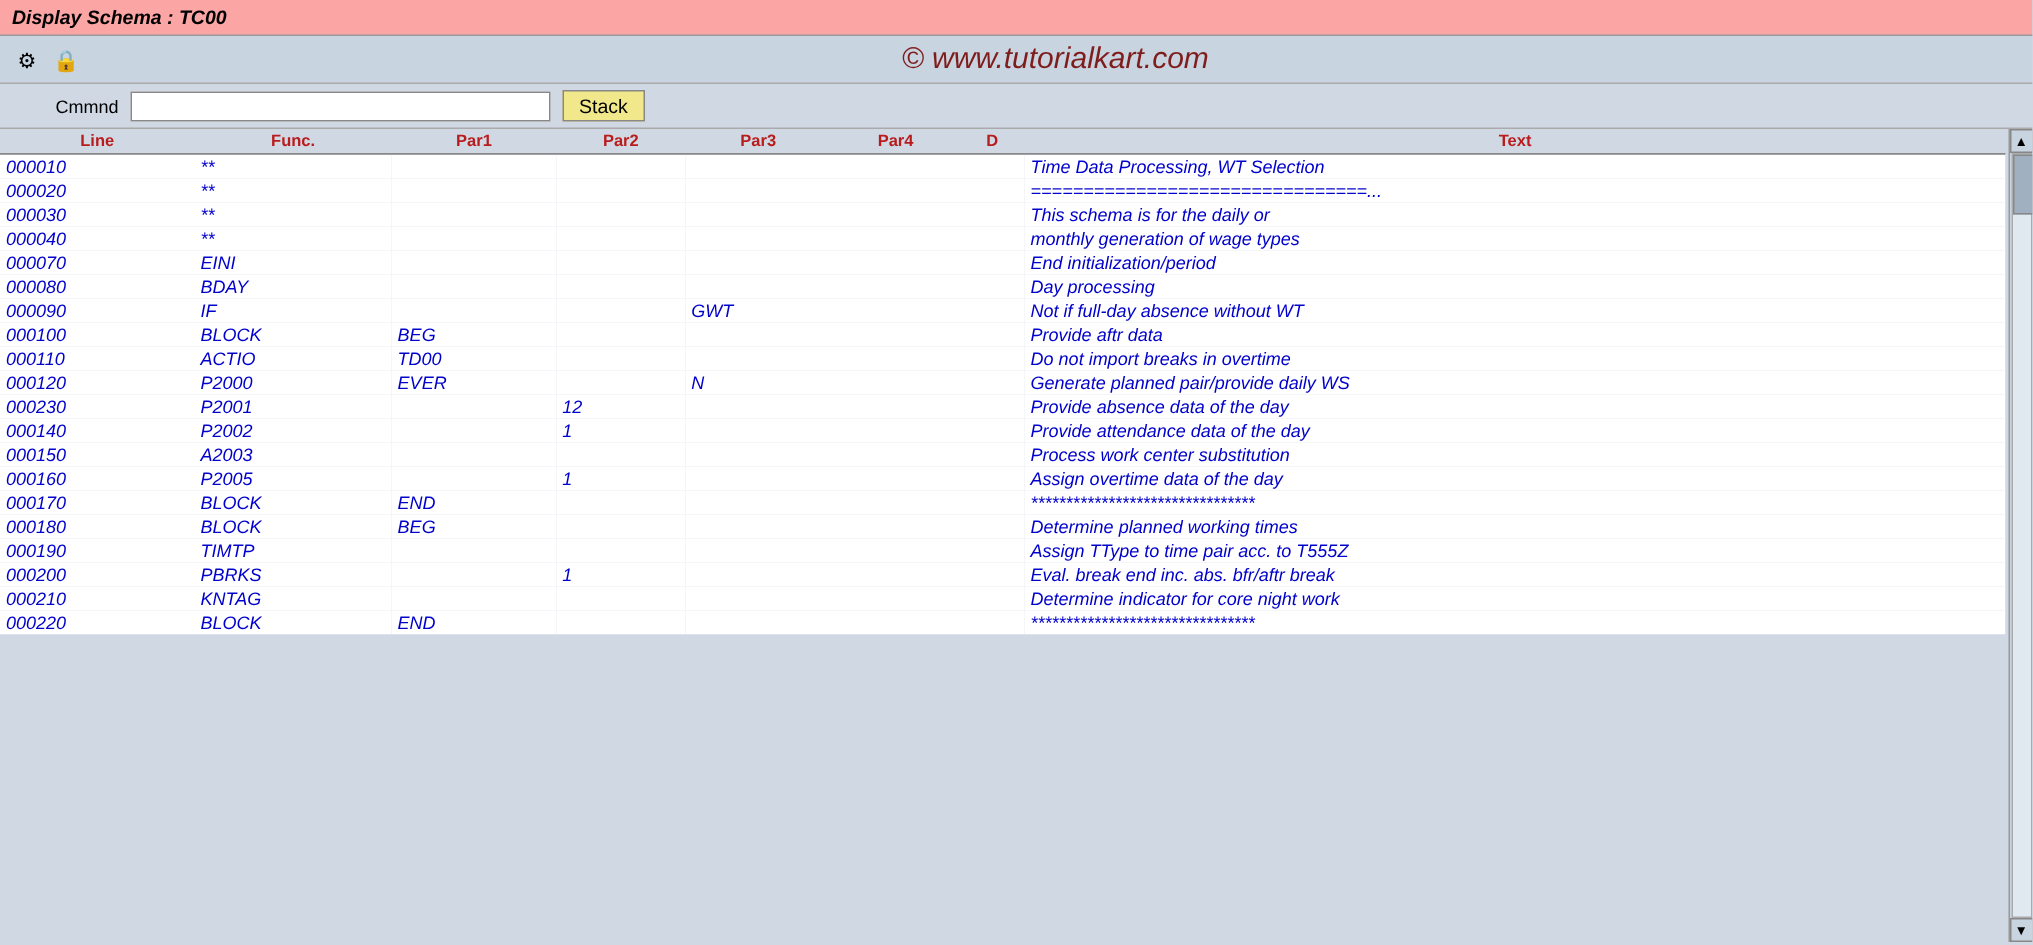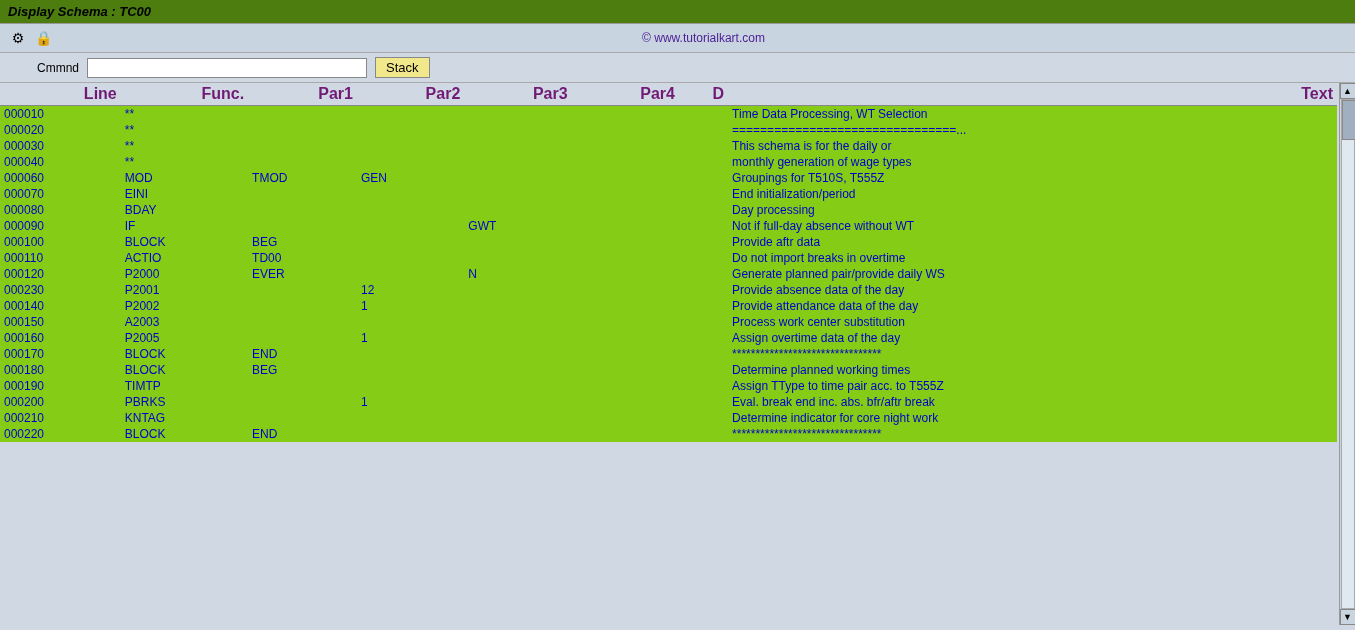--- a/index.html
+++ b/index.html
@@ -5,21 +5,21 @@
     * { margin: 0; padding: 0; box-sizing: border-box; }
     body {
       font-family: Arial, Helvetica, sans-serif;
       font-size: 12px;
       background: #d0d8e4;
       width: 1355px;
       height: 630px;
       overflow: hidden;
     }
     .title-bar {
-      background: #4d7c0f;
+      background: #fca5a5;
       border-bottom: 1px solid #999;
       padding: 4px 8px;
       font-weight: bold;
       font-style: italic;
       font-size: 13px;
       color: #000;
     }
     .toolbar {
       background: #c8d4e0;
       padding: 4px 8px;
@@ -33,22 +33,23 @@
       height: 20px;
       cursor: pointer;
       display: flex;
       align-items: center;
       justify-content: center;
       font-size: 14px;
     }
     .watermark {
       flex: 1;
       text-align: center;
-      color: #4c1d95;
-      font-size: 12px;
+      color: #7f1d1d;
+      font-size: 20px;
+      font-style: italic;
     }
     .command-bar {
       background: #d0d8e4;
       padding: 4px 8px;
       display: flex;
       align-items: center;
       gap: 8px;
       border-bottom: 1px solid #aaa;
     }
     .command-label {
@@ -82,29 +83,30 @@
       overflow-y: auto;
     }
     table {
       width: 100%;
       border-collapse: collapse;
     }
     thead tr {
       background: #d0d8e4;
     }
     thead th {
-      text-align: right;
+      text-align: center;
       padding: 2px 4px;
-      font-size: 16px;
-      color: #701a75;
+      font-size: 11px;
+      color: #b91c1c;
       font-weight: bold;
       border-bottom: 1px solid #888;
     }
     tbody tr {
-      background: #84cc16;
+      background: #ffffff;
+      font-style: italic;
     }
     tbody td {
       padding: 1px 4px;
       font-size: 12px;
       color: #0000cc;
       white-space: nowrap;
     }
     .scrollbar-v {
       position: absolute;
       right: 0;
@@ -209,30 +211,20 @@
             <td>000040</td>
             <td>**</td>
             <td></td>
             <td></td>
             <td></td>
             <td></td>
             <td></td>
             <td>monthly generation of wage types</td>
           </tr>
           <tr>
-            <td>000060</td>
-            <td>MOD</td>
-            <td>TMOD</td>
-            <td>GEN</td>
-            <td></td>
-            <td></td>
-            <td></td>
-            <td>Groupings for T510S, T555Z</td>
-          </tr>
-          <tr>
             <td>000070</td>
             <td>EINI</td>
             <td></td>
             <td></td>
             <td></td>
             <td></td>
             <td></td>
             <td>End initialization/period</td>
           </tr>
           <tr>

